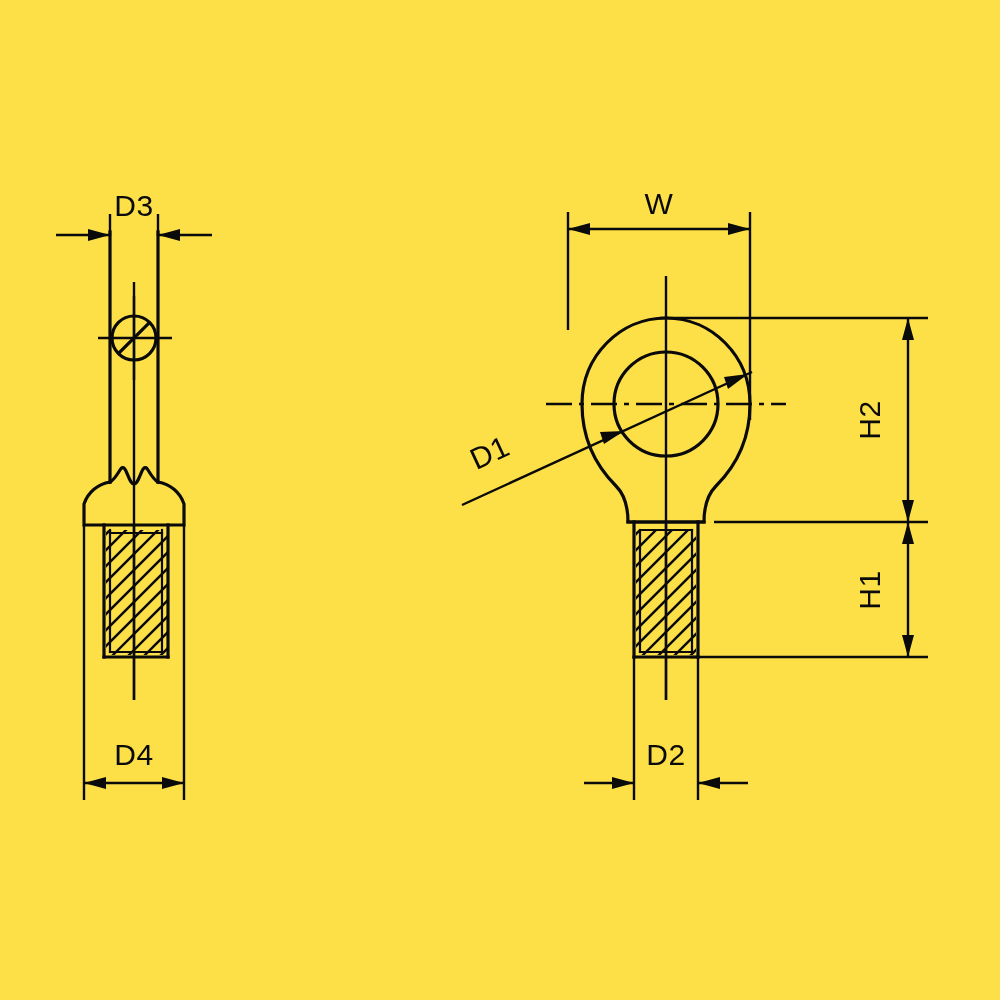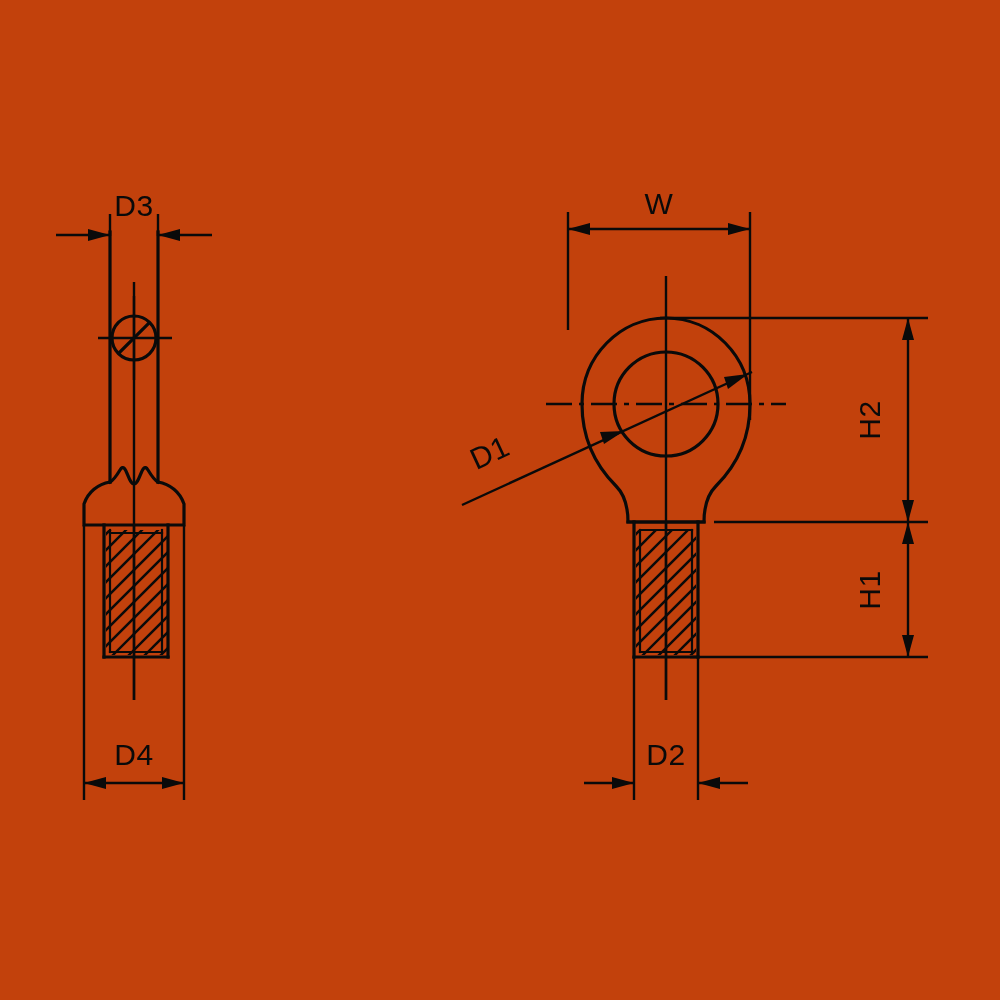--- a/index.html
+++ b/index.html
@@ -8,21 +8,21 @@
     padding: 0;
     background: #ffffff;
   }
   body {
     font-family: "Liberation Sans", sans-serif;
   }
   #drawing-root {
     position: relative;
     width: 1000px;
     height: 1000px;
-    background: #c2410c;
+    background: #fde047;
     overflow: hidden;
   }
   svg#cad {
     display: block;
     width: 1000px;
     height: 1000px;
   }
   .solid {
     fill: none;
     stroke: #0a0a0a;

